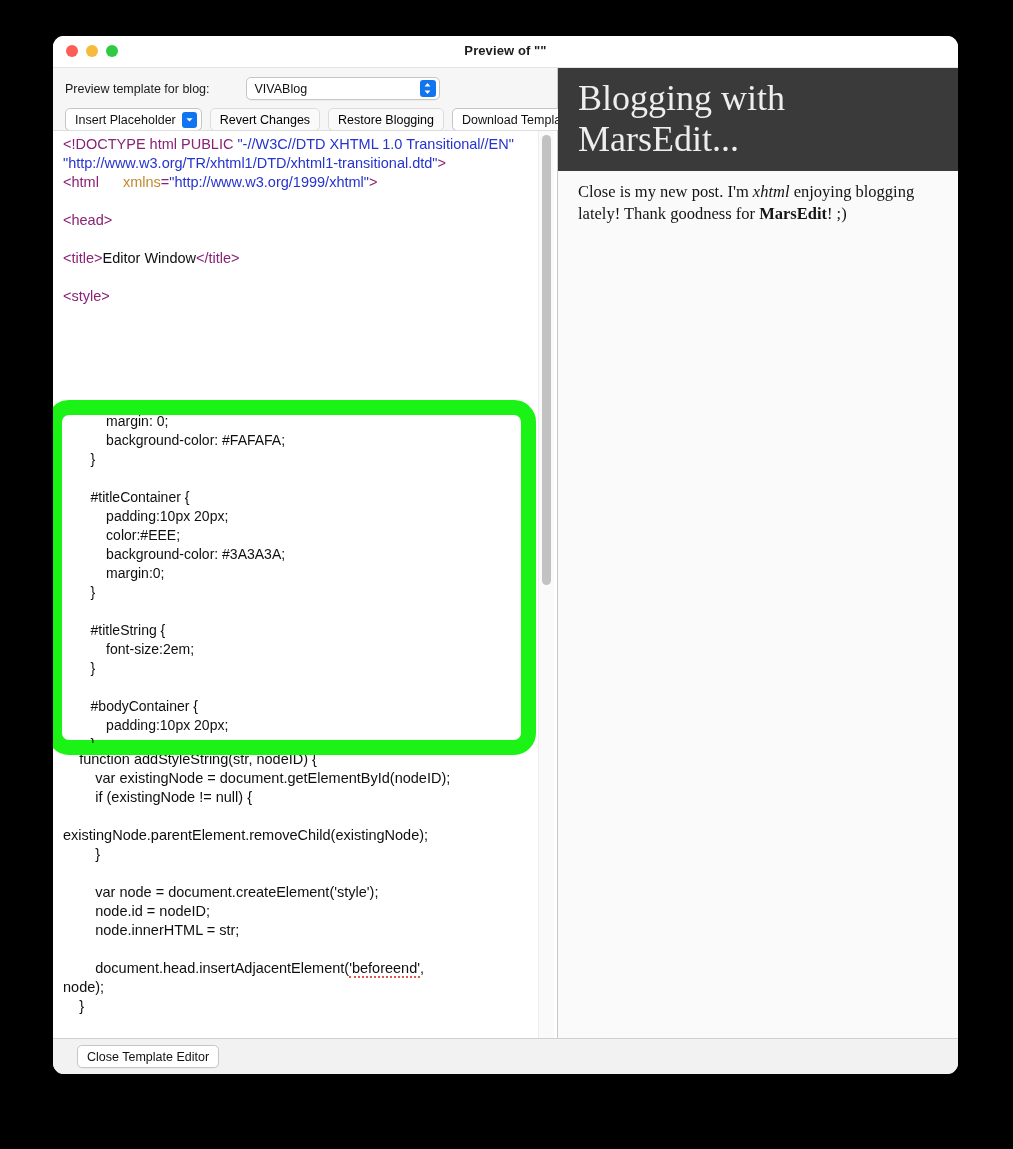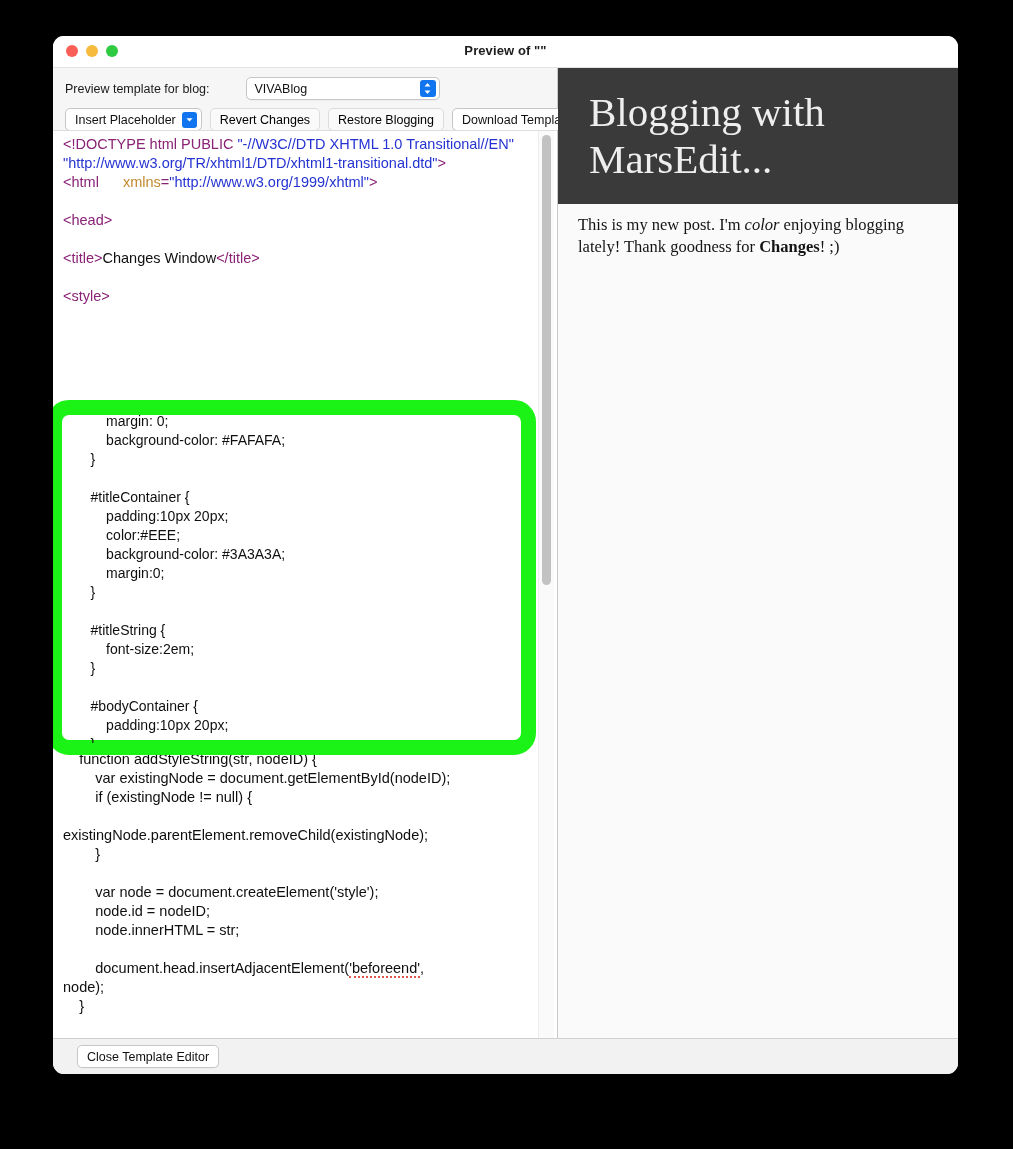--- a/index.html
+++ b/index.html
@@ -270,23 +270,23 @@
     background: #fafafa;
   }
   .preview-title-container {
     background: #3a3a3a;
     color: #eeeeee;
     padding: 10px 20px;
     margin: 0;
   }
   .preview-title {
     font-family: "Liberation Serif", serif;
-    font-size: 41px;
+    font-size: 36px;
     line-height: 1.15;
-    margin: 11px;
+    margin: 0;
     color: #eeeeee;
     font-weight: normal;
   }
   .preview-body {
     padding: 10px 20px;
     font-family: "Liberation Serif", serif;
     font-size: 16.5px;
     line-height: 1.32;
     color: #141414;
   }
@@ -374,21 +374,21 @@
           </div>
         </div>
 
         <div class="code-area">
           <div class="code-scroll">
             <div class="code" id="code-before"><span class="tag">&lt;!DOCTYPE html PUBLIC </span><span class="val">"-//W3C//DTD XHTML 1.0 Transitional//EN" "http://www.w3.org/TR/xhtml1/DTD/xhtml1-transitional.dtd"</span><span class="tag">&gt;
 </span><span class="tag">&lt;html </span><span class="attr">xmlns</span><span class="tag">=</span><span class="val">"http://www.w3.org/1999/xhtml"</span><span class="tag">&gt;
 
 </span><span class="tag">&lt;head&gt;
 
-</span><span class="tag">&lt;title&gt;</span><span class="txt">Changes Window</span><span class="tag">&lt;/title&gt;
+</span><span class="tag">&lt;title&gt;</span><span class="txt">Editor Window</span><span class="tag">&lt;/title&gt;
 
 </span><span class="tag">&lt;style&gt;</span></div>
 
             <div style="height:349px"></div>
             <div class="code" id="code-after"><span class="tag">&lt;/style&gt;
 
 </span><span class="tag">&lt;script&gt;</span><span class="txt">
     var darkModeStylesNodeID = "darkModeStyles";
 
     function addStyleString(str, nodeID) {
@@ -431,21 +431,21 @@
           <div class="vscroll">
             <div class="vthumb"></div>
           </div>
         </div>
       </div>
 
       <div class="right-pane">
         <div class="preview-title-container">
           <h1 class="preview-title">Blogging with MarsEdit...</h1>
         </div>
-        <div class="preview-body" id="preview-body"><span>This is my new post. I'm </span><i>color</i><span> enjoying blogging lately! Thank goodness for </span><b>Changes</b><span>! ;)</span></div>
+        <div class="preview-body" id="preview-body"><span>Close is my new post. I'm </span><i>xhtml</i><span> enjoying blogging lately! Thank goodness for </span><b>MarsEdit</b><span>! ;)</span></div>
       </div>
 
     </div>
 
     <div class="bottom-bar">
       <div class="btn-close-tpl">
         <span>Close Template Editor</span>
       </div>
     </div>
 

